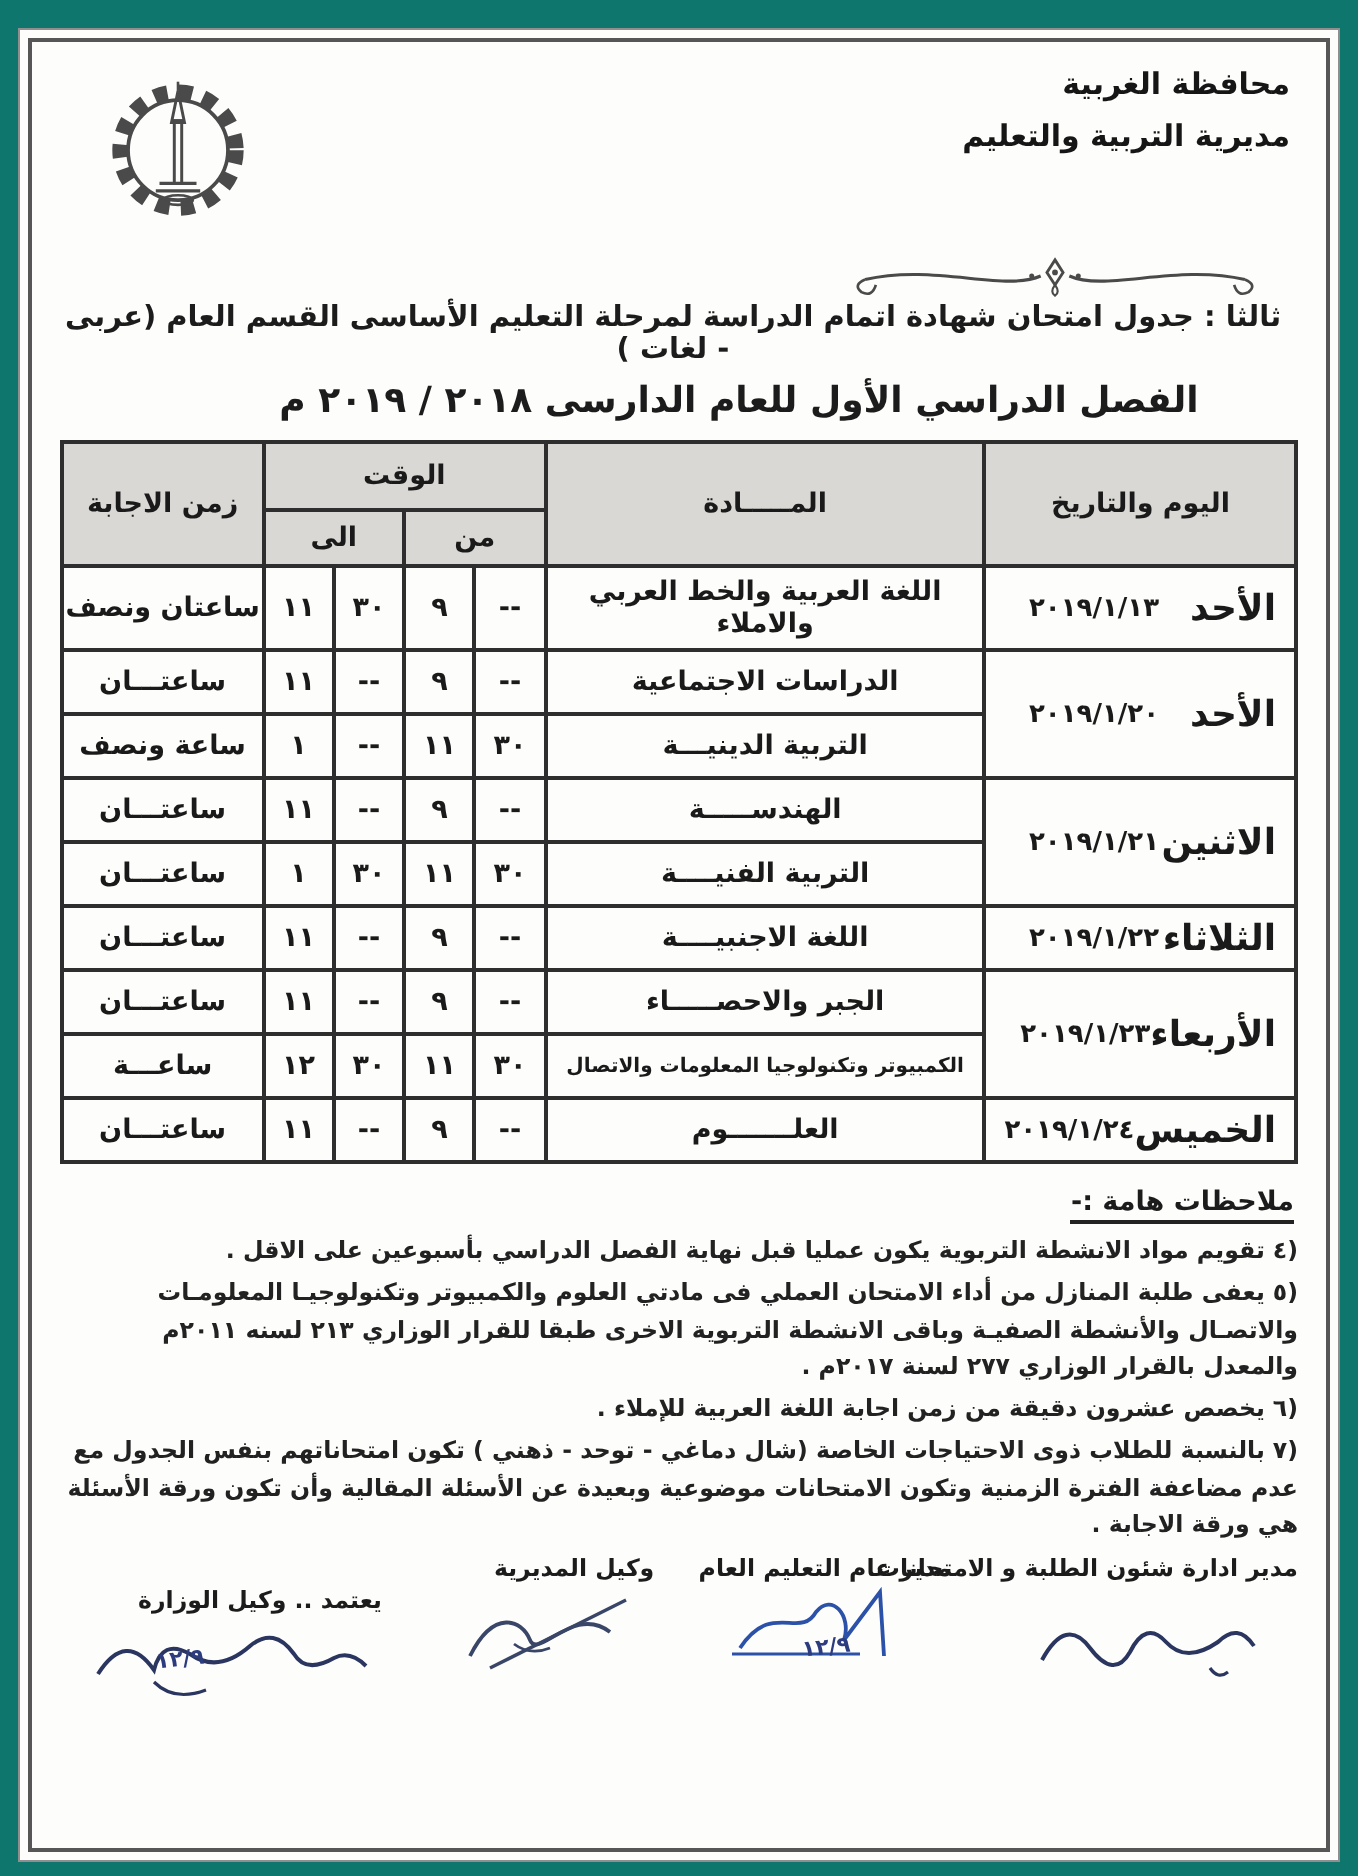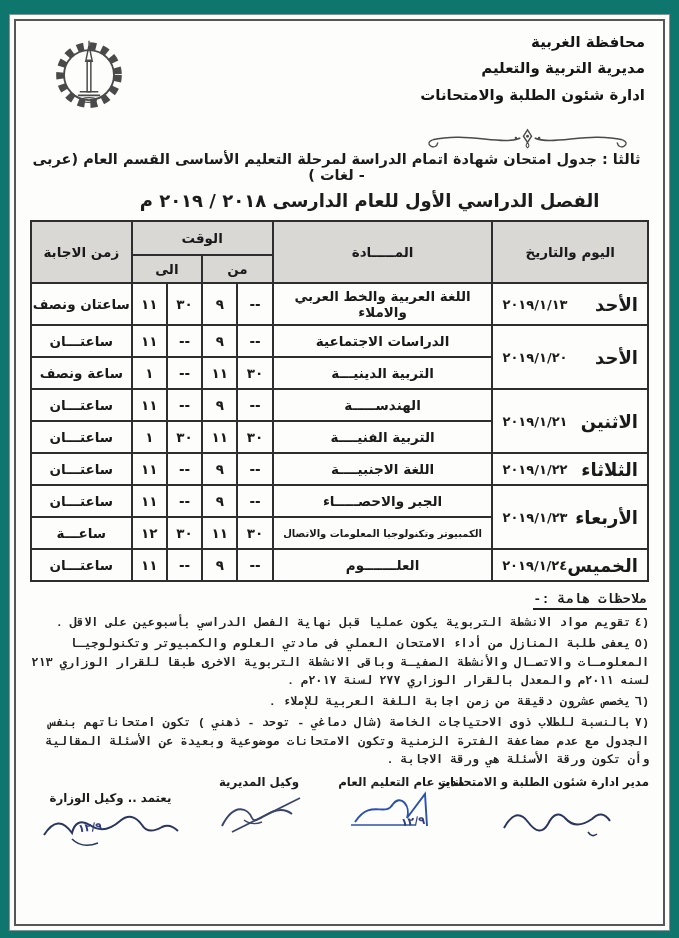--- a/index.html
+++ b/index.html
@@ -52,38 +52,38 @@
     text-align:center; vertical-align:middle;
     font-weight:bold; color:#1a1a1a;
   }
   .schedule thead th { background:#d9d8d5; font-size:13.5px; }
   .schedule thead tr.h1 th { height:34px; }
   .schedule thead tr.h2 th { height:28px; }
   .schedule tbody td { height:32px; font-size:13.5px; background:#fdfdfb; }
   .schedule tbody tr.tall td { height:42px; }
   .day-cell .day-flex { display:flex; justify-content:space-between; align-items:center; padding:0 9px; }
   .day-name { font-size:18px; }
-  .day-date { font-size:13px; }
+  .day-date { font-size:13px;margin-left:12px; }
   td.subject-cell { font-size:13.5px; }
   td.subject-cell.small { font-size:10px; }
   td.time-cell { font-size:13px; }
   td.duration-cell { font-size:13px; }
 
   
-  .notes { margin-top:8px;font-family:Liberation Mono, monospace; }
+  .notes { margin-top:8px; }
   .notes-title {
     display:inline-block; font-size:13.5px; font-weight:bold;
     border-bottom:2px solid #222; padding-bottom:1px; margin-bottom:4px; margin-right:2px;
   }
   .note { font-size:11.8px; font-weight:bold; line-height:1.55; text-align:right; margin-bottom:3px; color:#222; }
   .note .nnum { display:inline-block; margin-left:4px; }
 
   
   .signatures { display:flex; direction:rtl; margin-top:6px; align-items:flex-start; }
-  .sig { text-align:center; position:relative; }
+  .sig { position:relative; }
   .sig-1 { width:28%; } .sig-2 { width:24%; } .sig-3 { width:22%; } .sig-4 { width:26%; }
   .sig-title { font-size:11.8px; font-weight:bold; white-space:nowrap; }
   .sig-4 .sig-title { margin-top:16px; }
   .sig-scribble { height:46px; margin-top:2px; }
   .sig-1 .sig-scribble { margin-top:8px; }
   .sig-hand {
     font-size:11px; color:#2c3c7e; font-weight:bold;
     transform:rotate(-6deg); display:inline-block; direction:ltr;
   }
   .sig-2 .sig-hand { position:absolute; top:40px; right:34%; }
@@ -102,21 +102,20 @@
           <circle cx="40" cy="44" r="27" fill="#fdfdfb" stroke="#4a4a4a" stroke-width="2"></circle>
           <rect x="38" y="28" width="4" height="34" fill="none" stroke="#4a4a4a" stroke-width="1.6"></rect>
           <path d="M40 12 L36.5 29 L43.5 29 Z" fill="none" stroke="#4a4a4a" stroke-width="1.6"></path>
           <line x1="40" y1="12" x2="40" y2="7" stroke="#4a4a4a" stroke-width="1.4"></line>
           <path d="M30 62 h20 M28 66 h24" stroke="#4a4a4a" stroke-width="1.8" fill="none"></path>
           <ellipse cx="40" cy="71" rx="8" ry="2.6" fill="none" stroke="#4a4a4a" stroke-width="1.4"></ellipse>
         </svg>
         <div class="org-lines">
           <div class="org-line">محافظة الغربية</div>
           <div class="org-line">مديرية التربية والتعليم</div>
-          <div class="org-line">ادارة شئون الطلبة والامتحانات</div>
         </div>
       </div>
 
       <div class="ornament-wrap">
         <svg width="215" height="22" viewBox="0 0 240 24">
           <path d="M14 14 C52 5 92 21 112 12" fill="none" stroke="#4a4a4a" stroke-width="1.7"></path>
           <path d="M226 14 C188 5 148 21 128 12" fill="none" stroke="#4a4a4a" stroke-width="1.7"></path>
           <path d="M14 14 q-7 3 -2 7 q6 3 8 -4" fill="none" stroke="#4a4a4a" stroke-width="1.5"></path>
           <path d="M226 14 q7 3 2 7 q-6 3 -8 -4" fill="none" stroke="#4a4a4a" stroke-width="1.5"></path>
           <path d="M120 3 l4.5 7 -4.5 7 -4.5 -7 Z" fill="none" stroke="#4a4a4a" stroke-width="1.6"></path>

